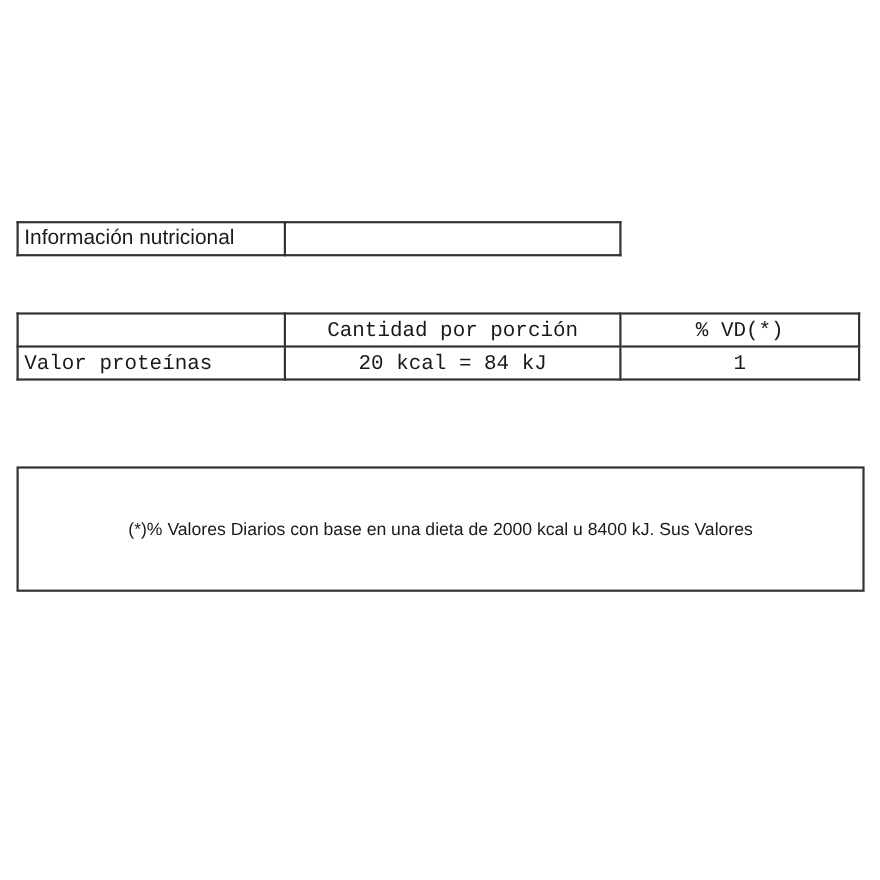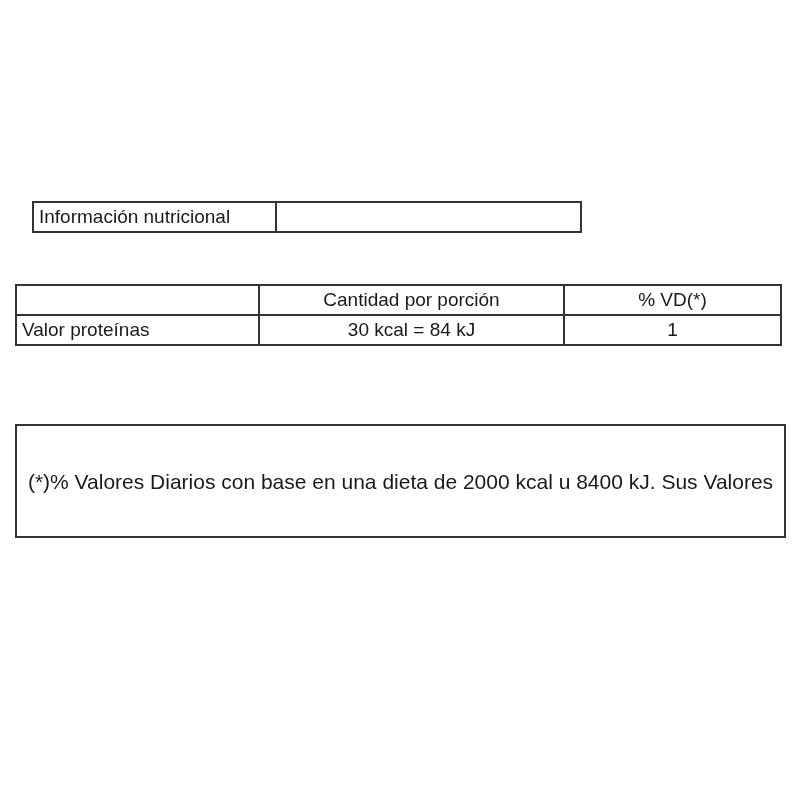--- a/index.html
+++ b/index.html
@@ -27,51 +27,52 @@
     border: 2px solid #333333;
     height: 28px;
     padding: 0 5px;
     font-weight: normal;
     font-size: 19px;
     white-space: nowrap;
     overflow: hidden;
     vertical-align: middle;
   }
   .serving-table {
-    left: 32px;
+    left: 15px;
     top: 201px;
     width: 548px;
   }
   .serving-table col.c1 { width: 243px; }
   .serving-table col.c2 { width: 305px; }
   .nutrition-table {
     left: 15px;
     top: 284px;
     width: 765px;
+    font-family: Liberation Mono, monospace;
   }
   .nutrition-table col.c1 { width: 243px; }
   .nutrition-table col.c2 { width: 305px; }
   .nutrition-table col.c3 { width: 217px; }
   .cell-left   { text-align: left; }
   .cell-center { text-align: center; }
   .footnote-box {
     position: absolute;
     left: 15px;
     top: 424px;
     width: 771px;
     height: 114px;
     box-sizing: border-box;
     border: 2px solid #333333;
     display: flex;
     flex-direction: column;
     justify-content: center;
     align-items: center;
   }
   .footnote-line {
-    font-size: 21px;
+    font-size: 16px;
     line-height: 27px;
     text-align: center;
     white-space: nowrap;
   }
 </style>
 </head>
 <body>
 
 <div class="canvas">
 
@@ -95,21 +96,21 @@
         <col class="c3">
       </colgroup>
     <tbody>
         <tr>
       <td class="cell-left"></td>
       <td class="cell-center">Cantidad por porción</td>
       <td class="cell-center">% VD(*)</td>
     </tr>
     <tr>
       <td class="cell-left">Valor proteínas</td>
-      <td class="cell-center">30 kcal = 84 kJ</td>
+      <td class="cell-center">20 kcal = 84 kJ</td>
       <td class="cell-center">1</td>
     </tr>
   </tbody>
     </table>
 
   <div class="footnote-box">
     <div class="footnote-line">(*)% Valores Diarios con base en una dieta de 2000 kcal u 8400 kJ. Sus Valores</div>
   </div>
 
 </div>

